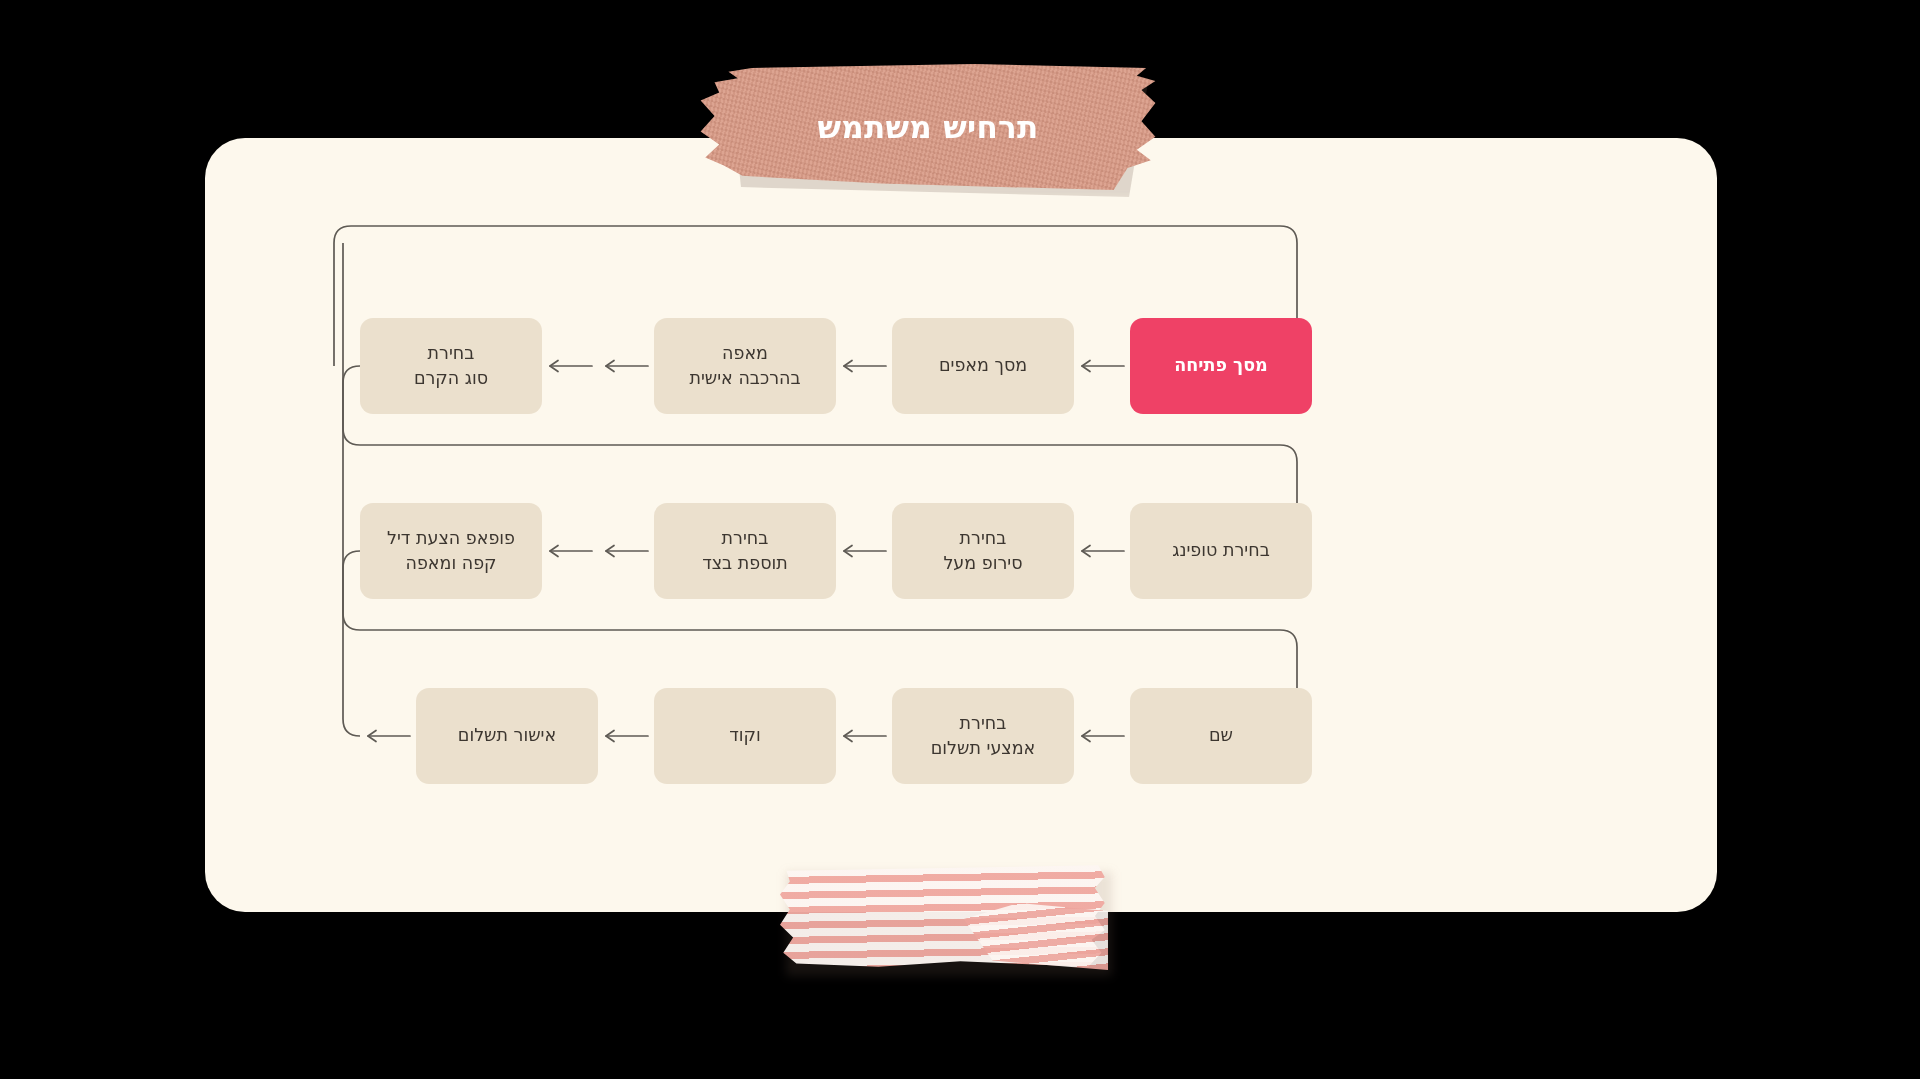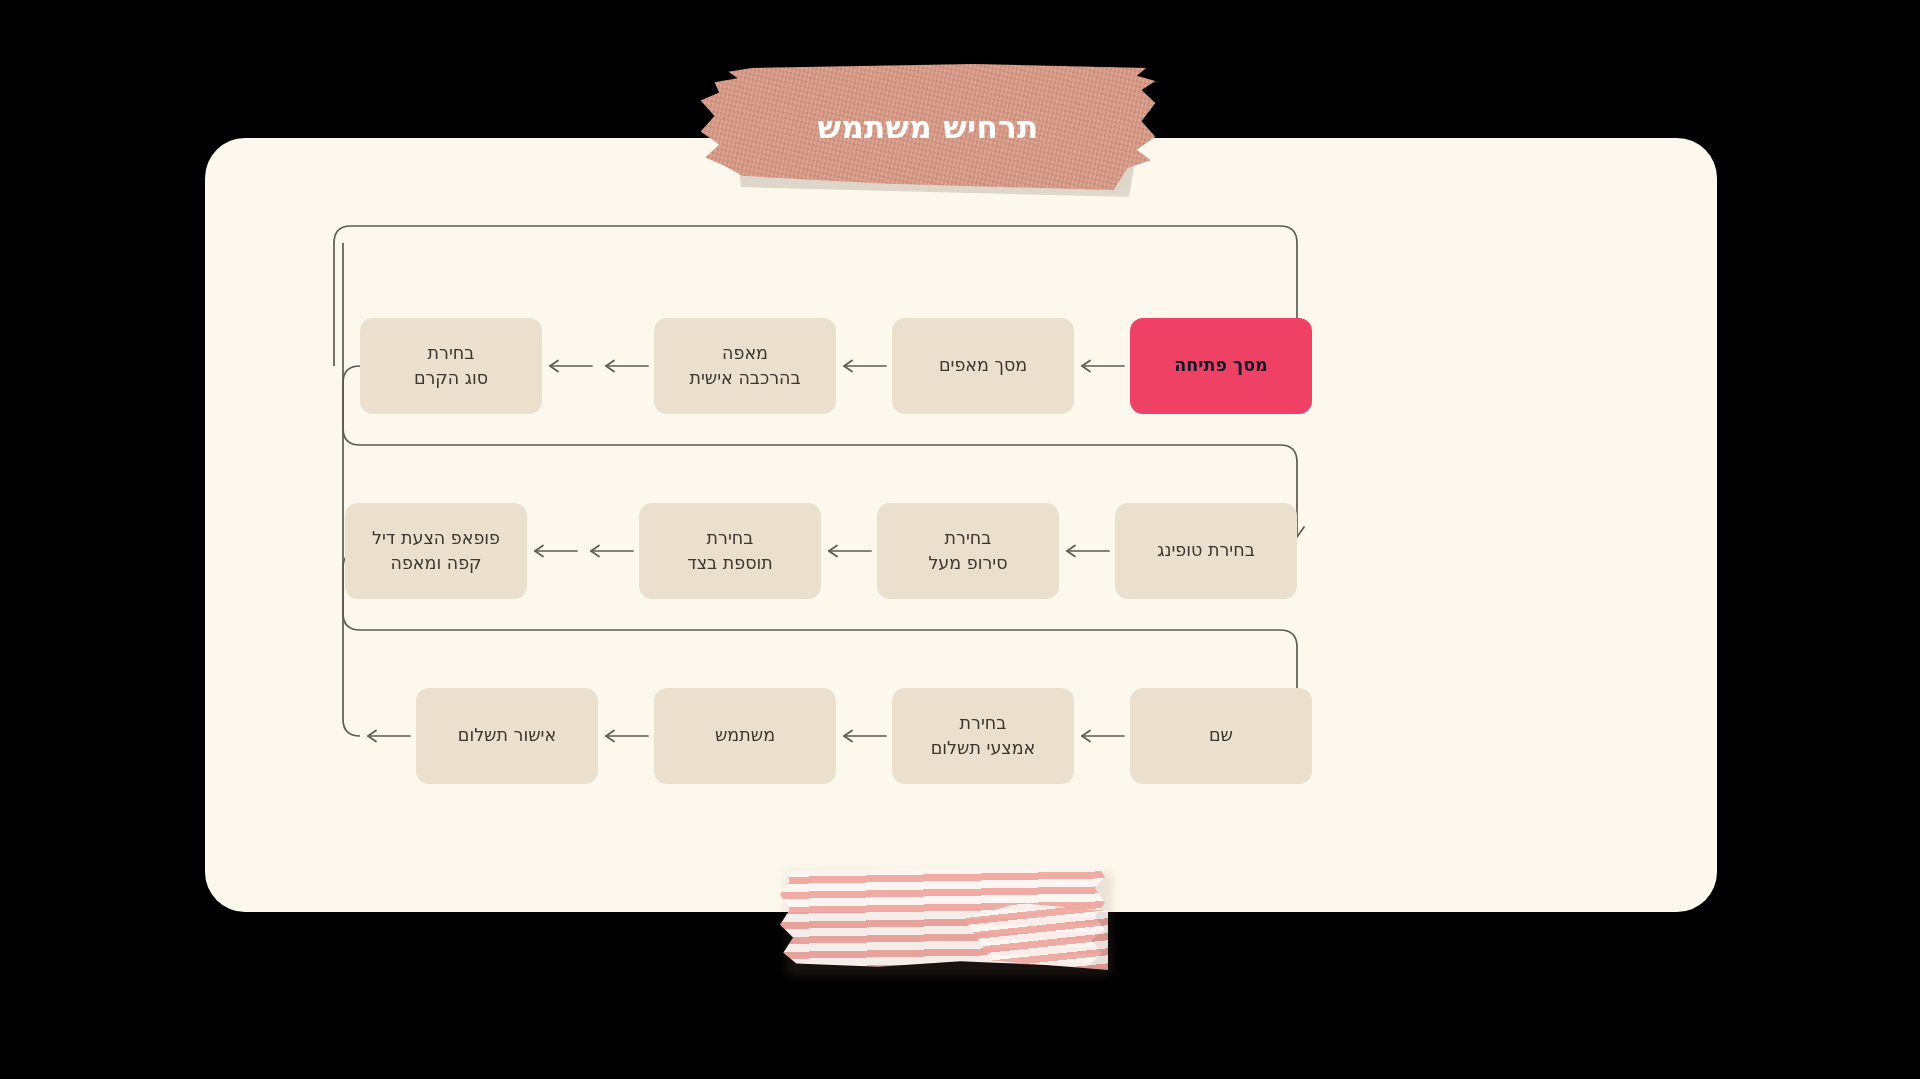--- a/index.html
+++ b/index.html
@@ -149,21 +149,21 @@
   .row {
     position: absolute;
     display: flex;
     flex-direction: row;
     align-items: center;
     gap: 0px;
     height: 96px;
     direction: rtl;
   }
   .row.r0 { left: 155px; top: 277px; }
-  .row.r1 { left: 140px; top: 462px; }
+  .row.r1 { left: 155px; top: 462px; }
   .row.r2 { left: 155px; top: 647px; }
   .row { top: auto; }
   .row.r0 { top: 180px; }
   .row.r1 { top: 365px; }
   .row.r2 { top: 550px; }
 
   .node {
     width: 182px;
     height: 96px;
     border-radius: 13px;
@@ -174,21 +174,21 @@
     justify-content: center;
     text-align: center;
     font-size: 17.5px;
     line-height: 1.45;
     padding: 4px 10px;
     direction: rtl;
     flex: none;
   }
   .node.accent {
     background: #ef4166;
-    color: #0f172a;
+    color: #ffffff;
     font-weight: 700;
   }
   .node-gap {
     width: 56px;
     height: 96px;
     flex: none;
     position: relative;
   }
   .arrow {
     position: absolute;
@@ -328,21 +328,21 @@
           </div>
           <div class="node">בחירת<br>אמצעי תשלום</div>
           <div class="node-gap">
             <div class="arrow">
               <svg viewBox="0 0 46 14" width="46" height="14">
                 <path d="M45 7 L3 7" stroke="#5e5a54" stroke-width="1.7" fill="none" stroke-linecap="round"></path>
                 <path d="M11 1.5 L3 7 L11 12.5" stroke="#5e5a54" stroke-width="1.7" fill="none" stroke-linecap="round" stroke-linejoin="round"></path>
               </svg>
             </div>
           </div>
-          <div class="node">משתמש</div>
+          <div class="node">וקוד</div>
           <div class="node-gap">
             <div class="arrow">
               <svg viewBox="0 0 46 14" width="46" height="14">
                 <path d="M45 7 L3 7" stroke="#5e5a54" stroke-width="1.7" fill="none" stroke-linecap="round"></path>
                 <path d="M11 1.5 L3 7 L11 12.5" stroke="#5e5a54" stroke-width="1.7" fill="none" stroke-linecap="round" stroke-linejoin="round"></path>
               </svg>
             </div>
           </div>
           <div class="node">אישור תשלום</div>
           <div class="node-gap">

